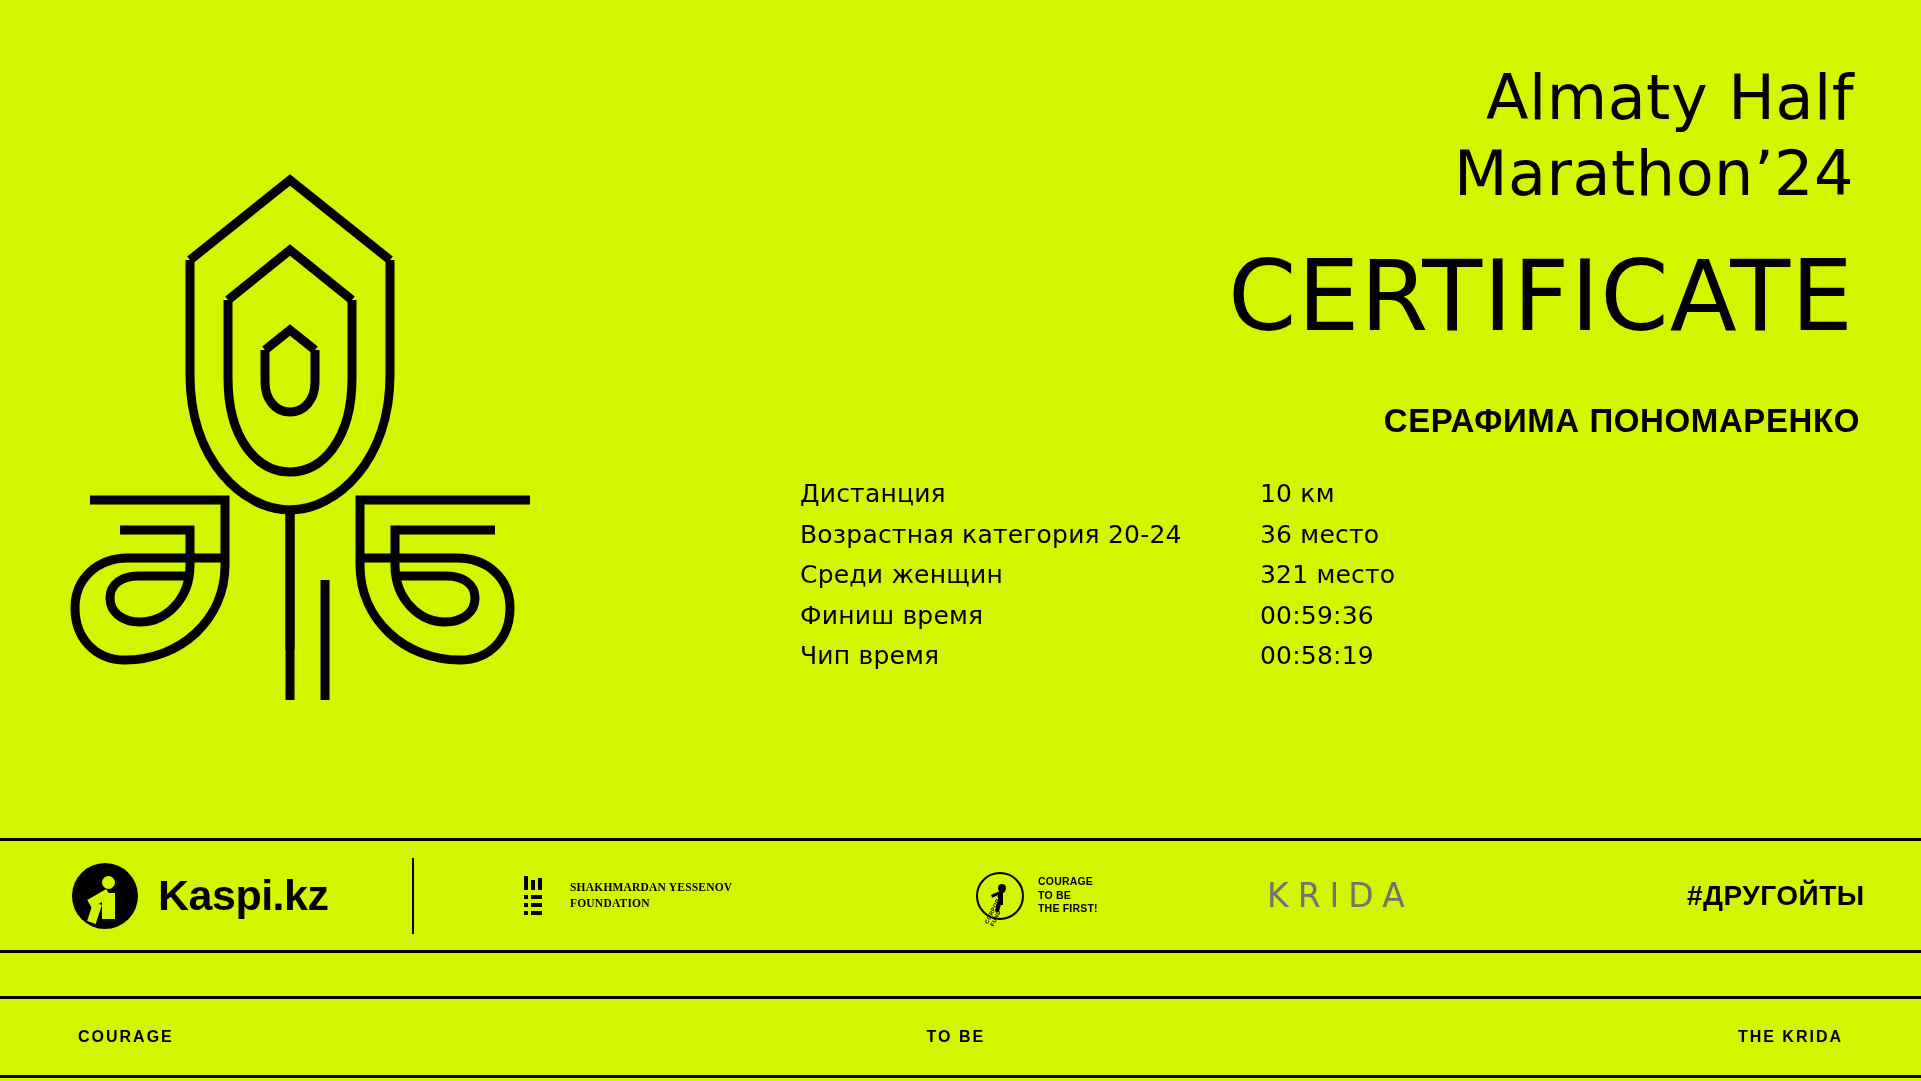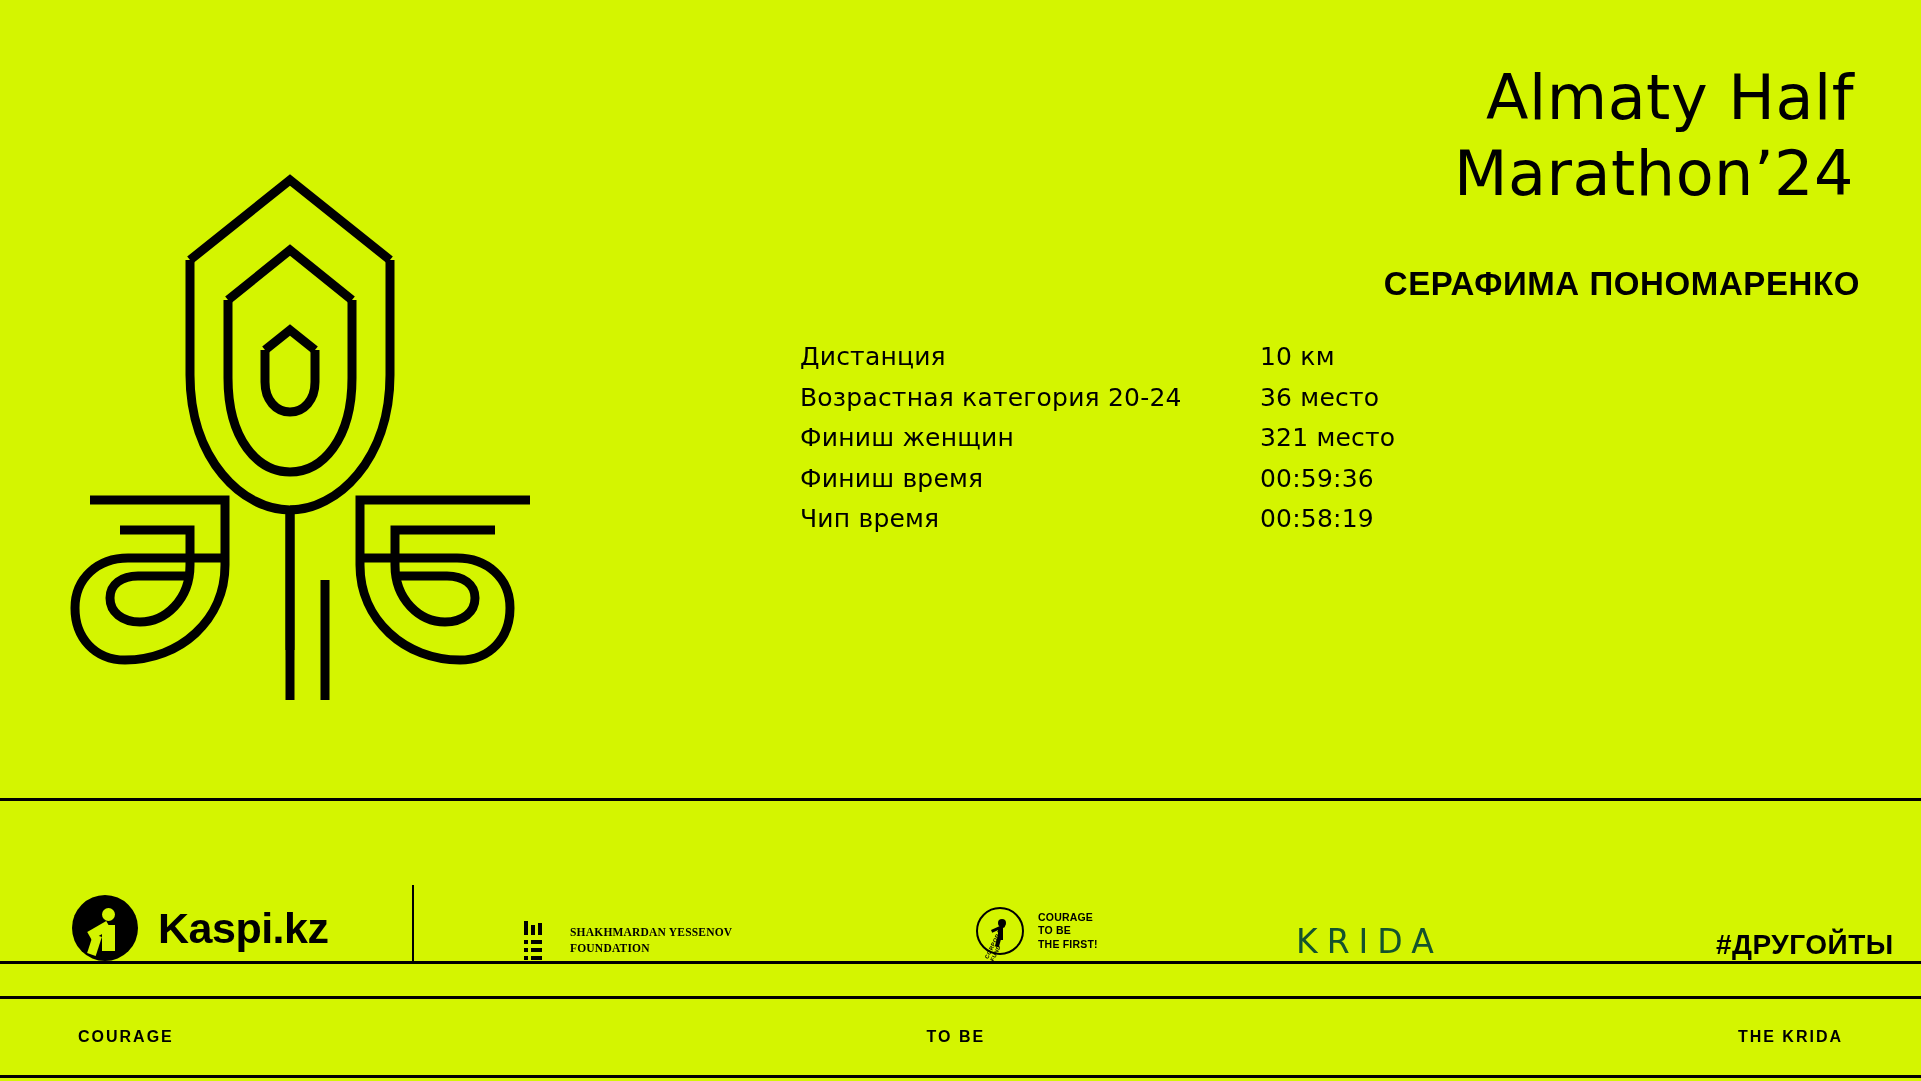--- a/index.html
+++ b/index.html
@@ -107,28 +107,28 @@
     letter-spacing: 0.2px;
   }
   .results td.value {
     letter-spacing: 0.2px;
   }
 
   
   .sponsor-bar {
     position: absolute;
     left: 0;
-    top: 798px;
+    top: 838px;
     width: 1921px;
-    height: 166px;
+    height: 115px;
     border-top: 3px solid #000;
     border-bottom: 3px solid #000;
     box-sizing: border-box;
     display: flex;
-    align-items: flex-end;
+    align-items: center;
   }
   .sponsor-kaspi {
     display: flex;
     align-items: center;
     margin-left: 72px;
     width: 330px;
   }
   .kaspi-mark {
     width: 66px;
     height: 66px;
@@ -275,25 +275,25 @@
   .corp-text {
     margin-left: 8px;
     font-family: "Liberation Sans", sans-serif;
     font-size: 10.5px;
     font-weight: bold;
     line-height: 1.3;
     color: #000;
     letter-spacing: 0.2px;
   }
   .sponsor-krida {
-    margin-left: 116px;
+    margin-left: 87px;
     font-family: "DejaVu Sans", sans-serif;
     font-size: 33px;
     letter-spacing: 9px;
-    color: #14532d;
+    color: #737373;
     width: 230px;
   }
   .sponsor-drugoity {
     margin-left: 190px;
     font-family: "Liberation Sans", sans-serif;
     font-size: 28px;
     font-weight: bold;
     letter-spacing: 0.5px;
     color: #000;
   }
@@ -356,35 +356,36 @@
         <path d="M435 370 L335 370 L335 405 C335 440 360 462 385 462 C403 462 415 452 415 438 C415 424 403 416 387 416 L335 416"></path>
       </svg>
     </div>
 
     <div class="right-block">
       <div class="event-title">
         <span>Almaty Half</span>
         <span class="line2">Marathon’24</span>
       </div>
 
+      <div class="cert-word">CERTIFICATE</div>
 
       <div class="athlete-name">СЕРАФИМА ПОНОМАРЕНКО</div>
 
       <table class="results">
         <tbody>
           <tr>
             <td class="label">Дистанция</td>
             <td class="value">10 км</td>
           </tr>
           <tr>
             <td class="label">Возрастная категория 20-24</td>
             <td class="value">36 место</td>
           </tr>
           <tr>
-            <td class="label">Финиш женщин</td>
+            <td class="label">Среди женщин</td>
             <td class="value">321 место</td>
           </tr>
           <tr>
             <td class="label">Финиш время</td>
             <td class="value">00:59:36</td>
           </tr>
           <tr>
             <td class="label">Чип время</td>
             <td class="value">00:58:19</td>
           </tr>

